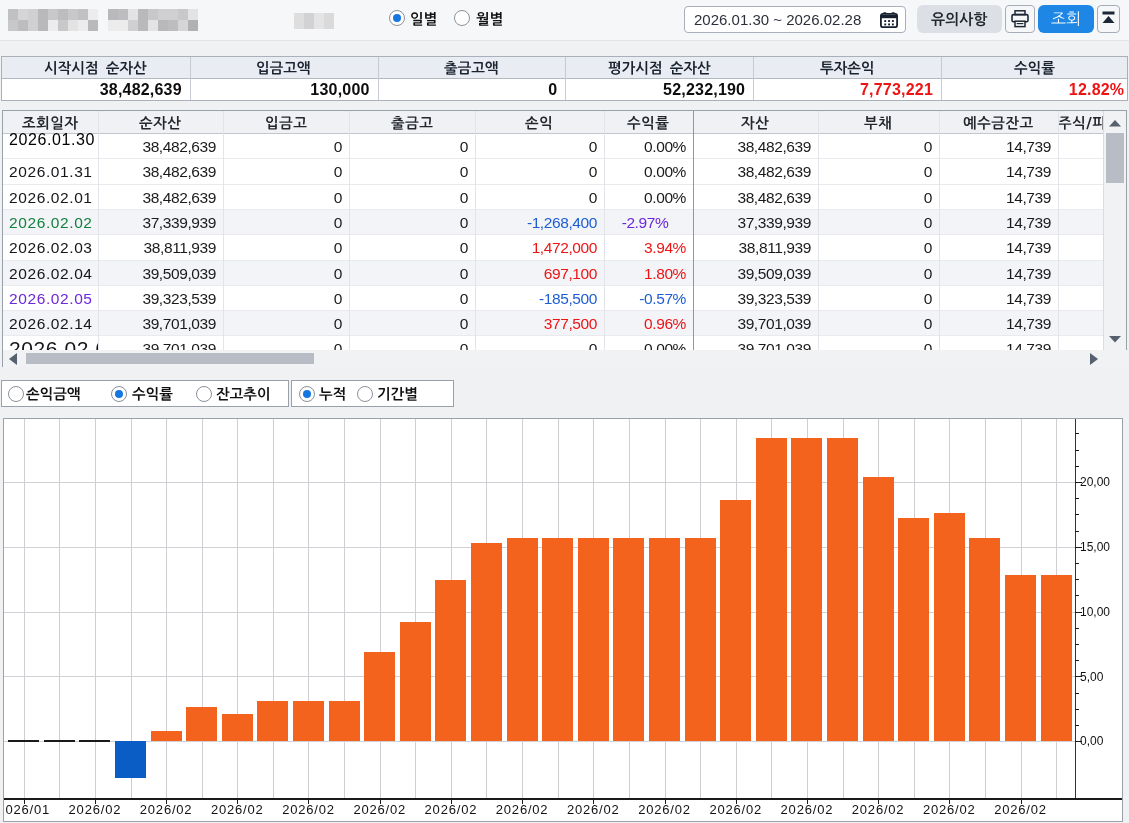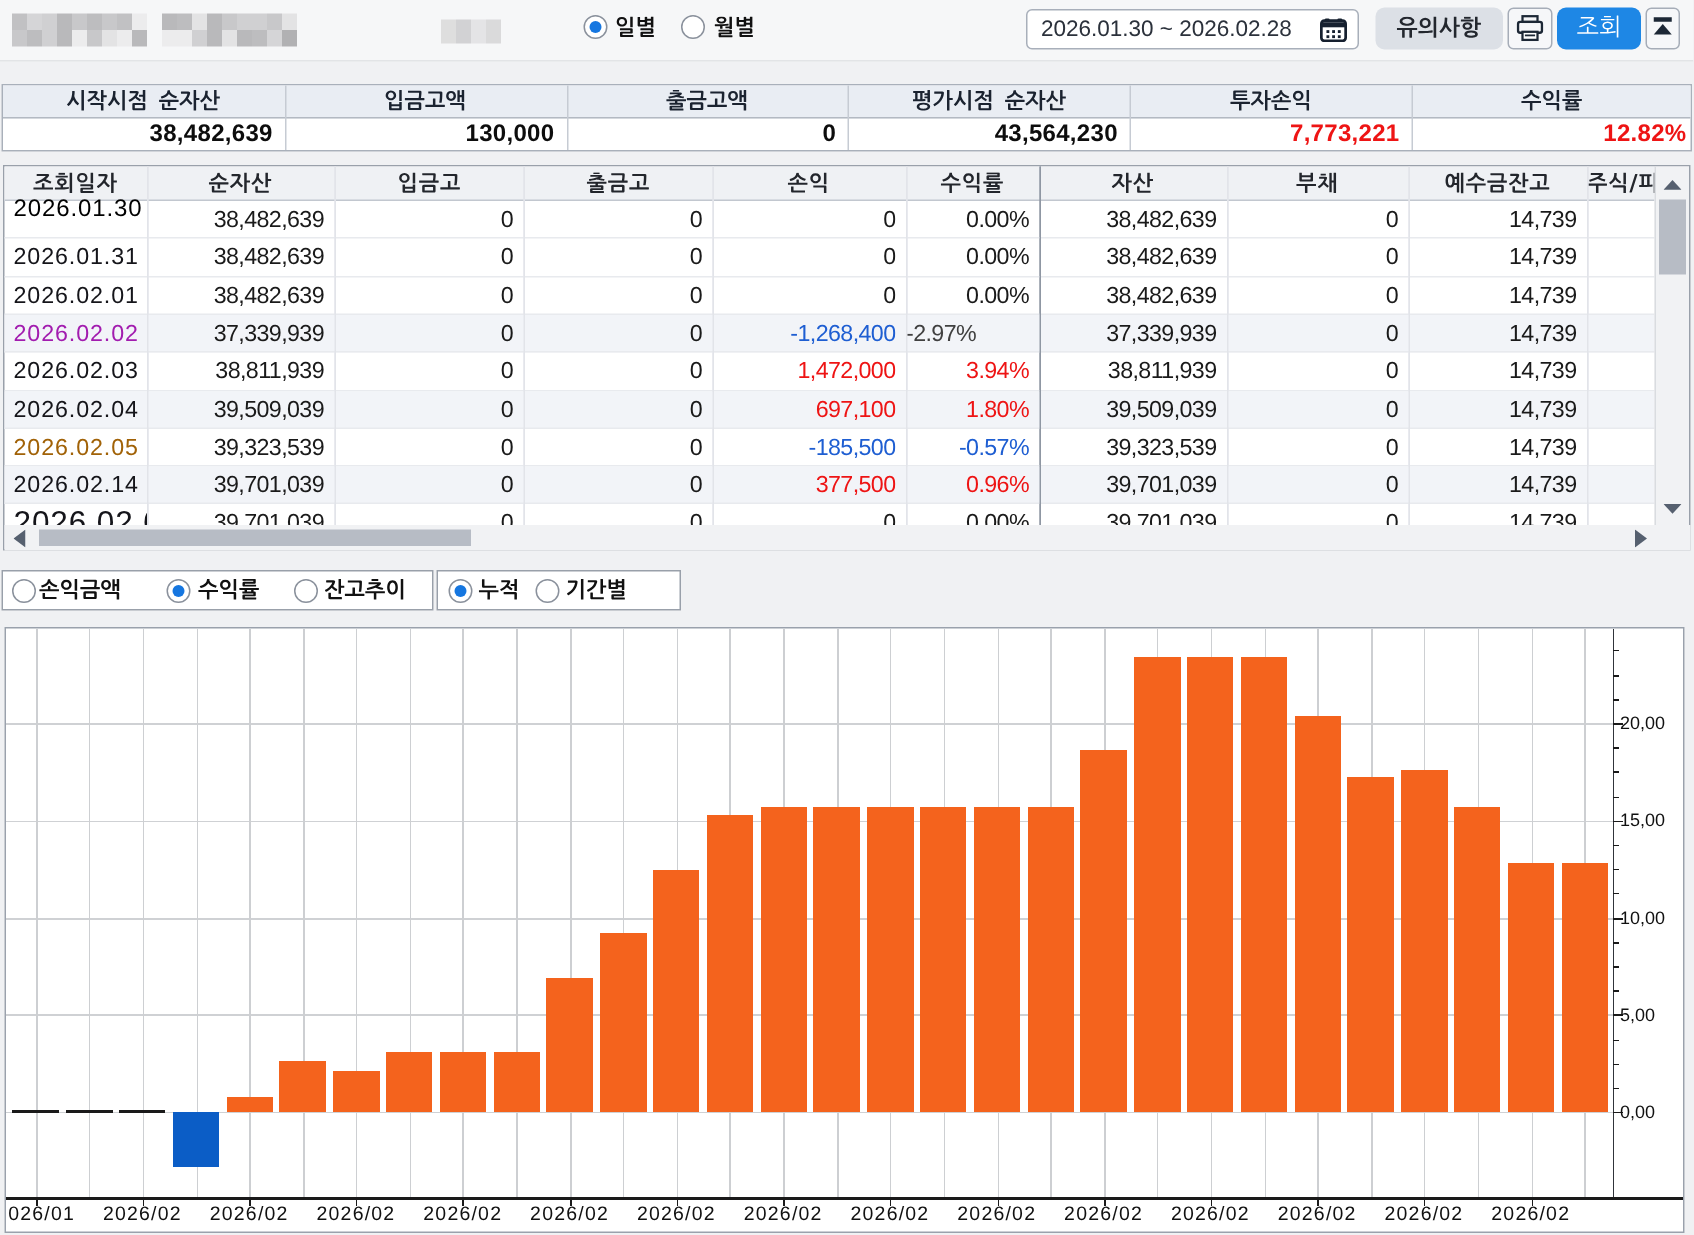--- a/index.html
+++ b/index.html
@@ -110,21 +110,21 @@
       <path transform="scale(0.014500)" d="M795 441Q795 449 791.5 453Q788 457 783 457H219Q179 457 163 438.5Q147 420 147 385V83Q147 45 164 31.5Q181 18 219 18H774Q788 18 788 31V96Q788 110 774 110H280Q262 110 262 127V192H761Q766 192 770.5 196Q775 200 775 206V267Q775 273 770.5 276.5Q766 280 761 280H262V343Q262 365 280 365H779Q787 365 791 367Q795 369 795 377ZM919 623Q919 628 914 633Q909 638 904 638H528V927Q528 941 514 941H427Q413 941 413 927V638H33Q27 638 23 633Q19 628 19 623V558Q19 542 33 542H904Q909 542 914 547Q919 552 919 558Z M1029 707Q1021 712 1012.5 711Q1004 710 999 702L960 651Q953 642 957.5 634Q962 626 968 622Q1031 583 1088 532Q1145 481 1191 424.5Q1237 368 1269 309.5Q1301 251 1315 197Q1319 180 1316 175Q1313 170 1296 170H1038Q1031 170 1027.5 165.5Q1024 161 1024 155V88Q1024 82 1028.5 78Q1033 74 1039 74H1365Q1404 74 1426 89Q1448 104 1448 128Q1448 141 1446 154.5Q1444 168 1441 179Q1427 233 1404 287.5Q1381 342 1347 396Q1366 422 1391 450.5Q1416 479 1442 505.5Q1468 532 1494 554.5Q1520 577 1541 592Q1548 597 1550.5 605Q1553 613 1547 621L1504 670Q1491 685 1471 672Q1453 660 1429 639Q1405 618 1379.5 592Q1354 566 1328.5 537.5Q1303 509 1283 483Q1181 610 1029 707ZM1873 449Q1873 454 1868.5 458Q1864 462 1859 462H1723V935Q1723 948 1710 948H1621Q1608 948 1608 935V12Q1608 -1 1621 -1H1710Q1723 -1 1723 12V366H1859Q1864 366 1868.5 369.5Q1873 373 1873 378Z M2798 553Q2798 558 2793 563Q2788 568 2783 568H1913Q1907 568 1903 563.5Q1899 559 1899 553V486Q1899 472 1913 472H2291V341Q2291 326 2305 326H2387Q2393 326 2397.5 330Q2402 334 2402 341V472H2783Q2788 472 2793 476.5Q2798 481 2798 486ZM2034 389Q2012 396 2007 383L1980 320Q1978 315 1980 309Q1982 303 1989 301Q2132 263 2205.5 195.5Q2279 128 2290 25Q2292 9 2309 9L2388 12Q2402 12 2402 26Q2401 37 2400.5 46.5Q2400 56 2398 65Q2413 104 2445.5 140Q2478 176 2520.5 206Q2563 236 2612 258.5Q2661 281 2710 293Q2716 295 2718.5 300.5Q2721 306 2719 311L2689 372Q2684 385 2666 382Q2625 375 2580 356.5Q2535 338 2492.5 311Q2450 284 2413.5 251Q2377 218 2353 182Q2306 256 2223.5 310Q2141 364 2034 389ZM2685 913Q2685 919 2680 922Q2675 925 2670 925H2120Q2074 925 2058.5 909Q2043 893 2043 854V653Q2043 648 2047.5 643Q2052 638 2057 638H2143Q2149 638 2153.5 643Q2158 648 2158 653V813Q2158 823 2162 826Q2166 829 2177 829H2670Q2675 829 2680 832.5Q2685 836 2685 841Z M3635 528Q3635 542 3622 542H3533Q3520 542 3520 529V12Q3520 7 3525 3Q3530 -1 3535 -1H3624Q3635 -1 3635 12ZM3379 265Q3379 315 3361 357.5Q3343 400 3310.5 430.5Q3278 461 3233 478Q3188 495 3134 495Q3081 495 3036.5 478Q2992 461 2960.5 430.5Q2929 400 2911.5 357.5Q2894 315 2894 265Q2894 217 2911.5 174.5Q2929 132 2960.5 100.5Q2992 69 3036.5 51Q3081 33 3134 33Q3188 33 3233 51Q3278 69 3310.5 100.5Q3343 132 3361 174.5Q3379 217 3379 265ZM3265 267Q3265 207 3229 171.5Q3193 136 3134 136Q3077 136 3041 171.5Q3005 207 3005 267Q3005 327 3041 363Q3077 399 3134 399Q3193 399 3229 363Q3265 327 3265 267ZM3635 932Q3635 937 3630.5 941.5Q3626 946 3621 946H3535Q3529 946 3524.5 941.5Q3520 937 3520 932V705Q3520 694 3516 691Q3512 688 3502 688H3046Q3041 688 3036 684.5Q3031 681 3031 676V605Q3031 598 3036 595Q3041 592 3046 592H3569Q3607 592 3621 608Q3635 624 3635 662Z" fill="#1b2330"></path>
     </svg></div>
 <div class="abs" style="left:753.2px;top:57px;width:1px;height:43px;background:#c6cbd3"></div>
 <div class="abs" style="left:941.0px;top:57px;width:187.8px;height:21px;line-height:21px;text-align:center"><svg class="k" width="41" height="15" viewBox="0 0 41 15" style="vertical-align:middle;">
       <path transform="scale(0.014500)" d="M919 584Q919 589 914 594.5Q909 600 904 600H525V927Q525 941 511 941H424Q410 941 410 927V600H33Q27 600 23 594.5Q19 589 19 584V519Q19 513 23 508.5Q27 504 33 504H904Q909 504 914 509Q919 514 919 519ZM142 412Q135 414 128 413.5Q121 413 118 408L84 344Q81 337 84 330.5Q87 324 95 322Q166 302 222.5 275Q279 248 320 210.5Q361 173 385 124.5Q409 76 415 14Q416 7 420.5 1.5Q425 -4 433 -4L517 -1Q531 -1 531 15Q529 45 525 70Q539 111 570.5 147.5Q602 184 644.5 214.5Q687 245 738.5 267.5Q790 290 844 303Q851 305 855 310Q859 315 856 322L826 388Q821 401 805 398Q757 389 707.5 369.5Q658 350 614 323Q570 296 534 264Q498 232 476 197Q428 274 342.5 328.5Q257 383 142 412Z M1755 528Q1755 542 1742 542H1653Q1640 542 1640 529V12Q1640 7 1645 3Q1650 -1 1655 -1H1744Q1755 -1 1755 12ZM1499 265Q1499 315 1481 357.5Q1463 400 1430.5 430.5Q1398 461 1353 478Q1308 495 1254 495Q1201 495 1156.5 478Q1112 461 1080.5 430.5Q1049 400 1031.5 357.5Q1014 315 1014 265Q1014 217 1031.5 174.5Q1049 132 1080.5 100.5Q1112 69 1156.5 51Q1201 33 1254 33Q1308 33 1353 51Q1398 69 1430.5 100.5Q1463 132 1481 174.5Q1499 217 1499 265ZM1385 267Q1385 207 1349 171.5Q1313 136 1254 136Q1197 136 1161 171.5Q1125 207 1125 267Q1125 327 1161 363Q1197 399 1254 399Q1313 399 1349 363Q1385 327 1385 267ZM1755 932Q1755 937 1750.5 941.5Q1746 946 1741 946H1655Q1649 946 1644.5 941.5Q1640 937 1640 932V705Q1640 694 1636 691Q1632 688 1622 688H1166Q1161 688 1156 684.5Q1151 681 1151 676V605Q1151 598 1156 595Q1161 592 1166 592H1689Q1727 592 1741 608Q1755 624 1755 662Z M2799 486Q2799 492 2794 496.5Q2789 501 2784 501H2557V574H2588Q2629 574 2642.5 586.5Q2656 599 2656 633V738Q2656 773 2642.5 785.5Q2629 798 2588 798H2167Q2159 798 2157 800.5Q2155 803 2155 811V839Q2155 849 2157 850.5Q2159 852 2168 852H2663Q2668 852 2672.5 855.5Q2677 859 2677 865V926Q2677 931 2672.5 935.5Q2668 940 2664 940H2109Q2070 940 2056 926Q2042 912 2042 880V775Q2042 743 2055.5 729Q2069 715 2108 715H2532Q2540 715 2542 713.5Q2544 712 2544 703V678Q2544 667 2542 665Q2540 663 2531 663H2054Q2049 663 2044.5 659.5Q2040 656 2040 651V587Q2040 582 2044.5 578Q2049 574 2054 574H2140V501H1913Q1899 501 1899 486V424Q1899 418 1903 413.5Q1907 409 1913 409H2784Q2789 409 2794 414Q2799 419 2799 424ZM2671 335Q2671 341 2666.5 345.5Q2662 350 2658 350H2112Q2073 350 2059 336Q2045 322 2045 290V192Q2045 160 2058.5 145.5Q2072 131 2111 131H2531Q2539 131 2541 128.5Q2543 126 2543 117V92Q2543 83 2541 81.5Q2539 80 2530 80H2063Q2058 80 2053.5 76.5Q2049 73 2049 68V5Q2049 0 2053.5 -4Q2058 -8 2063 -8H2587Q2628 -8 2641.5 4.5Q2655 17 2655 51V155Q2655 190 2641.5 202Q2628 214 2587 214H2170Q2162 214 2160 216.5Q2158 219 2158 227V249Q2158 258 2160 259.5Q2162 261 2172 261H2657Q2662 261 2666.5 264.5Q2671 268 2671 274ZM2253 574H2444V501H2253Z" fill="#1b2330"></path>
     </svg></div>
 <div class="abs" style="left:941.0px;top:57px;width:1px;height:43px;background:#c6cbd3"></div>
 <div class="abs num" style="left:2.0px;top:79px;width:179.8px;height:21px;line-height:21px;text-align:right;font-size:16px;font-weight:bold;letter-spacing:0.2px;color:#0d0d0d">38,482,639</div>
 <div class="abs num" style="left:189.8px;top:79px;width:179.8px;height:21px;line-height:21px;text-align:right;font-size:16px;font-weight:bold;letter-spacing:0.2px;color:#0d0d0d">130,000</div>
 <div class="abs num" style="left:377.6px;top:79px;width:179.8px;height:21px;line-height:21px;text-align:right;font-size:16px;font-weight:bold;letter-spacing:0.2px;color:#0d0d0d">0</div>
-<div class="abs num" style="left:565.4px;top:79px;width:179.8px;height:21px;line-height:21px;text-align:right;font-size:16px;font-weight:bold;letter-spacing:0.2px;color:#0d0d0d">43,564,230</div>
+<div class="abs num" style="left:565.4px;top:79px;width:179.8px;height:21px;line-height:21px;text-align:right;font-size:16px;font-weight:bold;letter-spacing:0.2px;color:#0d0d0d">52,232,190</div>
 <div class="abs num" style="left:753.2px;top:79px;width:179.8px;height:21px;line-height:21px;text-align:right;font-size:16px;font-weight:bold;letter-spacing:0.2px;color:#ee1414">7,773,221</div>
 <div class="abs num" style="left:941.0px;top:79px;width:183.3px;height:21px;line-height:21px;text-align:right;font-size:16px;font-weight:bold;letter-spacing:0.2px;color:#ee1414">12.82%</div>
 <div class="abs" style="left:2px;top:110px;width:1125px;height:257px;background:#fff;border:1px solid #99a0aa"></div>
 <div class="abs" style="left:3px;top:111px;width:1100px;height:23px;background:#eff1f4;border-bottom:1px solid #c2c7cf"></div>
 <div class="abs" style="left:3px;top:112px;width:95px;height:21px;line-height:21px;text-align:center"><svg class="k" width="57" height="15" viewBox="0 0 57 15" style="vertical-align:middle;">
       <path transform="scale(0.014500)" d="M156 522Q149 524 140.5 522Q132 520 130 515L106 454Q104 446 108.5 438Q113 430 119 428Q273 381 386 319Q499 257 568 185Q579 174 579 169Q579 164 564 164H182Q169 164 169 151V81Q169 69 182 69H664Q705 69 724 81.5Q743 94 743 117Q743 153 695 209Q648 263 588 312Q613 324 645.5 339Q678 354 711.5 368Q745 382 776 393.5Q807 405 830 412Q846 417 839 433L812 498Q810 504 802 506Q794 508 786 506Q756 496 720.5 482Q685 468 647 451Q609 434 570.5 415Q532 396 496 376Q420 423 333.5 460Q247 497 156 522ZM919 771Q919 776 914 781Q909 786 904 786H33Q27 786 23 781.5Q19 777 19 771V704Q19 690 33 690H410V503Q410 489 424 489H511Q517 489 521.5 493Q526 497 526 503V690H904Q909 690 914 694.5Q919 699 919 704Z M1007.5 705Q1007.5 690 1022.5 690Q1079.5 692 1142 691Q1204.5 690 1267.5 688V602Q1232.5 595 1203 580.5Q1173.5 566 1152 544.5Q1130.5 523 1118.5 496Q1106.5 469 1106.5 437Q1106.5 400 1124 368.5Q1141.5 337 1171.5 315Q1201.5 293 1241.5 280.5Q1281.5 268 1326.5 268Q1372.5 268 1413 280.5Q1453.5 293 1483.5 315Q1513.5 337 1530.5 368.5Q1547.5 400 1547.5 437Q1547.5 469 1534.5 496Q1521.5 523 1499 544Q1476.5 565 1446 579.5Q1415.5 594 1379.5 600V683Q1445.5 679 1508 674Q1570.5 669 1623.5 661Q1628.5 660 1635 661.5Q1641.5 663 1642.5 671L1648.5 734Q1649.5 742 1645.5 746Q1641.5 750 1636.5 751Q1580.5 760 1504.5 767Q1428.5 774 1345 778.5Q1261.5 783 1177.5 785Q1093.5 787 1022.5 786Q1015.5 786 1011.5 781.5Q1007.5 777 1007.5 771ZM1799.5 935Q1799.5 948 1785.5 948H1697.5Q1692.5 948 1688 944.5Q1683.5 941 1683.5 935V12Q1683.5 7 1688 3Q1692.5 -1 1697.5 -1H1785.5Q1799.5 -1 1799.5 12ZM1599.5 218Q1599.5 224 1595 228.5Q1590.5 233 1584.5 233H1055.5Q1050.5 233 1045.5 228Q1040.5 223 1040.5 217V161Q1040.5 156 1046 151Q1051.5 146 1056.5 146H1584.5Q1590.5 146 1595 150.5Q1599.5 155 1599.5 161ZM1326.5 357Q1278.5 357 1246.5 379.5Q1214.5 402 1214.5 437Q1214.5 472 1246 495Q1277.5 518 1326.5 518Q1376.5 518 1408 495Q1439.5 472 1439.5 437Q1439.5 402 1408 379.5Q1376.5 357 1326.5 357ZM1470.5 88Q1470.5 95 1466 100Q1461.5 105 1454.5 105H1189.5Q1185.5 105 1179.5 101Q1173.5 97 1173.5 89V31Q1173.5 24 1179.5 20Q1185.5 16 1189.5 16H1454.5Q1460.5 16 1465.5 21Q1470.5 26 1470.5 32Z M2505 244Q2505 291 2488 330.5Q2471 370 2439.5 399Q2408 428 2363.5 444.5Q2319 461 2265 461Q2209 461 2165 444.5Q2121 428 2090.5 399Q2060 370 2044 330.5Q2028 291 2028 244Q2028 197 2044 156Q2060 115 2090.5 85Q2121 55 2165 38Q2209 21 2265 21Q2319 21 2363.5 38Q2408 55 2439.5 85Q2471 115 2488 156Q2505 197 2505 244ZM2403 245Q2403 187 2365.5 150Q2328 113 2265 113Q2204 113 2167 150Q2130 187 2130 245Q2130 300 2167 336.5Q2204 373 2265 373Q2296 373 2321.5 363.5Q2347 354 2365 336.5Q2383 319 2393 295.5Q2403 272 2403 245ZM2789 932Q2789 937 2784.5 941.5Q2780 946 2776 946H2246Q2207 946 2192.5 931Q2178 916 2178 884V762Q2178 730 2192 715.5Q2206 701 2245 701H2640Q2648 701 2650 698.5Q2652 696 2652 687V650Q2652 639 2650 637Q2648 635 2639 635H2191Q2186 635 2181 631.5Q2176 628 2176 623V557Q2176 552 2181 547.5Q2186 543 2191 543H2696Q2737 543 2750.5 557Q2764 571 2764 605V726Q2764 761 2750.5 774Q2737 787 2696 787H2304Q2296 787 2294 789.5Q2292 792 2292 800V842Q2292 851 2294 852.5Q2296 854 2305 854H2775Q2780 854 2784.5 858Q2789 862 2789 868ZM2764 484Q2764 497 2751 497H2662Q2649 497 2649 483V12Q2649 -1 2662 -1H2751Q2764 -1 2764 12Z M3012.4 707Q3004.4 712 2995.9 711Q2987.4 710 2982.4 702L2943.4 651Q2936.4 642 2940.9 634Q2945.4 626 2951.4 622Q3014.4 583 3071.4 532Q3128.4 481 3174.4 424.5Q3220.4 368 3252.4 309.5Q3284.4 251 3298.4 197Q3302.4 180 3299.4 175Q3296.4 170 3279.4 170H3021.4Q3014.4 170 3010.9 165.5Q3007.4 161 3007.4 155V88Q3007.4 82 3011.9 78Q3016.4 74 3022.4 74H3348.4Q3387.4 74 3409.4 89Q3431.4 104 3431.4 128Q3431.4 141 3429.4 154.5Q3427.4 168 3424.4 179Q3410.4 233 3387.4 287.5Q3364.4 342 3330.4 396Q3349.4 422 3374.4 450.5Q3399.4 479 3425.4 505.5Q3451.4 532 3477.4 554.5Q3503.4 577 3524.4 592Q3531.4 597 3533.9 605Q3536.4 613 3530.4 621L3487.4 670Q3474.4 685 3454.4 672Q3436.4 660 3412.4 639Q3388.4 618 3362.9 592Q3337.4 566 3311.9 537.5Q3286.4 509 3266.4 483Q3164.4 610 3012.4 707ZM3856.4 449Q3856.4 454 3851.9 458Q3847.4 462 3842.4 462H3706.4V935Q3706.4 948 3693.4 948H3604.4Q3591.4 948 3591.4 935V12Q3591.4 -1 3604.4 -1H3693.4Q3706.4 -1 3706.4 12V366H3842.4Q3847.4 366 3851.9 369.5Q3856.4 373 3856.4 378Z" fill="#23262c"></path>
     </svg></div>
 <div class="abs" style="left:98px;top:112px;width:125px;height:21px;line-height:21px;text-align:center"><svg class="k" width="43" height="15" viewBox="0 0 43 15" style="vertical-align:middle;">
       <path transform="scale(0.014500)" d="M919 531Q919 536 914 541.5Q909 547 904 547H534V732Q534 746 520 746H433Q419 746 419 732V547H33Q27 547 23 541.5Q19 536 19 531V466Q19 460 23 455.5Q27 451 33 451H904Q909 451 914 456Q919 461 919 466ZM154 389Q132 396 127 383L100 320Q98 315 100 309Q102 303 109 301Q252 263 325.5 195.5Q399 128 410 25Q412 9 429 9L508 12Q522 12 522 26Q521 37 520.5 46.5Q520 56 518 65Q533 104 565.5 140Q598 176 640 206Q682 236 731 258.5Q780 281 830 293Q836 295 838.5 300.5Q841 306 839 311L809 372Q804 385 786 382Q745 375 700 356.5Q655 338 612.5 311Q570 284 533.5 251Q497 218 473 182Q426 256 343.5 310Q261 364 154 389ZM810 912Q810 918 805.5 921Q801 924 795 924H229Q184 924 168.5 908Q153 892 153 853V640Q153 635 157.5 630.5Q162 626 167 626H253Q259 626 263.5 630.5Q268 635 268 640V812Q268 822 272 825Q276 828 286 828H795Q800 828 805 831.5Q810 835 810 840Z M1063.5 707Q1055.5 712 1047 711Q1038.5 710 1033.5 702L994.5 651Q987.5 642 992 634Q996.5 626 1002.5 622Q1065.5 583 1122.5 532Q1179.5 481 1225.5 424.5Q1271.5 368 1303.5 309.5Q1335.5 251 1349.5 197Q1353.5 180 1350.5 175Q1347.5 170 1330.5 170H1072.5Q1065.5 170 1062 165.5Q1058.5 161 1058.5 155V88Q1058.5 82 1063 78Q1067.5 74 1073.5 74H1399.5Q1438.5 74 1460.5 89Q1482.5 104 1482.5 128Q1482.5 141 1480.5 154.5Q1478.5 168 1475.5 179Q1461.5 233 1438.5 287.5Q1415.5 342 1381.5 396Q1400.5 422 1425.5 450.5Q1450.5 479 1476.5 505.5Q1502.5 532 1528.5 554.5Q1554.5 577 1575.5 592Q1582.5 597 1585 605Q1587.5 613 1581.5 621L1538.5 670Q1525.5 685 1505.5 672Q1487.5 660 1463.5 639Q1439.5 618 1414 592Q1388.5 566 1363 537.5Q1337.5 509 1317.5 483Q1215.5 610 1063.5 707ZM1907.5 449Q1907.5 454 1903 458Q1898.5 462 1893.5 462H1757.5V935Q1757.5 948 1744.5 948H1655.5Q1642.5 948 1642.5 935V12Q1642.5 -1 1655.5 -1H1744.5Q1757.5 -1 1757.5 12V366H1893.5Q1898.5 366 1903 369.5Q1907.5 373 1907.5 378Z M2058 563Q2045 571 2038 569Q2031 567 2025 560L1984 513Q1974 502 1976.5 494.5Q1979 487 1988 481Q2044 443 2086 400.5Q2128 358 2155.5 306Q2183 254 2197 190.5Q2211 127 2211 47Q2211 40 2216 34.5Q2221 29 2226 29L2314 34Q2327 34 2327 49Q2327 92 2323.5 130Q2320 168 2313 203Q2325 245 2349 283.5Q2373 322 2402.5 354Q2432 386 2464 411Q2496 436 2525 451Q2540 459 2529 475L2491 529Q2486 536 2479.5 538Q2473 540 2465 535Q2403 504 2351 453.5Q2299 403 2265 342Q2231 408 2179.5 461.5Q2128 515 2058 563ZM2882 383Q2882 388 2877.5 392Q2873 396 2868 396H2732V660Q2732 673 2719 673H2630Q2617 673 2617 660V12Q2617 -1 2630 -1H2719Q2732 -1 2732 12V300H2868Q2873 300 2877.5 303.5Q2882 307 2882 312ZM2771 919Q2771 925 2766.5 928Q2762 931 2756 931H2228Q2183 931 2167.5 915Q2152 899 2152 860V641Q2152 636 2156.5 631.5Q2161 627 2166 627H2252Q2258 627 2262.5 631.5Q2267 636 2267 641V819Q2267 829 2271 832Q2275 835 2285 835H2756Q2761 835 2766 839Q2771 843 2771 848Z" fill="#23262c"></path>
     </svg></div>
@@ -186,26 +186,26 @@
 <div class="abs num" style="left:98px;top:184.6px;width:118px;height:25.3px;line-height:25.3px;font-size:15.5px;text-align:right;letter-spacing:-0.4px;color:#1a1a1a;overflow:hidden">38,482,639</div>
 <div class="abs num" style="left:223px;top:184.6px;width:119px;height:25.3px;line-height:25.3px;font-size:15.5px;text-align:right;letter-spacing:-0.4px;color:#1a1a1a;overflow:hidden">0</div>
 <div class="abs num" style="left:349px;top:184.6px;width:119px;height:25.3px;line-height:25.3px;font-size:15.5px;text-align:right;letter-spacing:-0.4px;color:#1a1a1a;overflow:hidden">0</div>
 <div class="abs num" style="left:475px;top:184.6px;width:122px;height:25.3px;line-height:25.3px;font-size:15.5px;text-align:right;letter-spacing:-0.4px;color:#1a1a1a;overflow:hidden">0</div>
 <div class="abs num" style="left:604px;top:184.6px;width:82px;height:25.3px;line-height:25.3px;font-size:15.5px;text-align:right;letter-spacing:-0.4px;color:#1a1a1a;overflow:hidden">0.00%</div>
 <div class="abs num" style="left:693px;top:184.6px;width:118px;height:25.3px;line-height:25.3px;font-size:15.5px;text-align:right;letter-spacing:-0.4px;color:#1a1a1a;overflow:hidden">38,482,639</div>
 <div class="abs num" style="left:818px;top:184.6px;width:114px;height:25.3px;line-height:25.3px;font-size:15.5px;text-align:right;letter-spacing:-0.4px;color:#1a1a1a;overflow:hidden">0</div>
 <div class="abs num" style="left:939px;top:184.6px;width:112px;height:25.3px;line-height:25.3px;font-size:15.5px;text-align:right;letter-spacing:-0.4px;color:#1a1a1a;overflow:hidden">14,739</div>
 <div class="abs" style="left:3px;top:209.9px;width:1100px;height:25.3px;background:#f2f4f8"></div>
 <div class="abs" style="left:3px;top:234.2px;width:1100px;height:1px;background:#e8eaee"></div>
-<div class="abs num" style="left:9px;top:209.9px;width:89px;height:25.3px;line-height:25.3px;font-size:15.5px;color:#a21caf;letter-spacing:0.6px;overflow:hidden">2026.02.02</div>
+<div class="abs num" style="left:9px;top:209.9px;width:89px;height:25.3px;line-height:25.3px;font-size:15.5px;color:#15803d;letter-spacing:0.6px;overflow:hidden">2026.02.02</div>
 <div class="abs num" style="left:98px;top:209.9px;width:118px;height:25.3px;line-height:25.3px;font-size:15.5px;text-align:right;letter-spacing:-0.4px;color:#1a1a1a;overflow:hidden">37,339,939</div>
 <div class="abs num" style="left:223px;top:209.9px;width:119px;height:25.3px;line-height:25.3px;font-size:15.5px;text-align:right;letter-spacing:-0.4px;color:#1a1a1a;overflow:hidden">0</div>
 <div class="abs num" style="left:349px;top:209.9px;width:119px;height:25.3px;line-height:25.3px;font-size:15.5px;text-align:right;letter-spacing:-0.4px;color:#1a1a1a;overflow:hidden">0</div>
 <div class="abs num" style="left:475px;top:209.9px;width:122px;height:25.3px;line-height:25.3px;font-size:15.5px;text-align:right;letter-spacing:-0.4px;color:#1e5ed2;overflow:hidden">-1,268,400</div>
-<div class="abs num" style="left:604px;top:209.9px;width:82px;height:25.3px;line-height:25.3px;font-size:15.5px;text-align:left;letter-spacing:-0.4px;color:#404040;overflow:hidden">-2.97%</div>
+<div class="abs num" style="left:604px;top:209.9px;width:82px;height:25.3px;line-height:25.3px;font-size:15.5px;text-align:center;letter-spacing:-0.4px;color:#6d28d9;overflow:hidden">-2.97%</div>
 <div class="abs num" style="left:693px;top:209.9px;width:118px;height:25.3px;line-height:25.3px;font-size:15.5px;text-align:right;letter-spacing:-0.4px;color:#1a1a1a;overflow:hidden">37,339,939</div>
 <div class="abs num" style="left:818px;top:209.9px;width:114px;height:25.3px;line-height:25.3px;font-size:15.5px;text-align:right;letter-spacing:-0.4px;color:#1a1a1a;overflow:hidden">0</div>
 <div class="abs num" style="left:939px;top:209.9px;width:112px;height:25.3px;line-height:25.3px;font-size:15.5px;text-align:right;letter-spacing:-0.4px;color:#1a1a1a;overflow:hidden">14,739</div>
 <div class="abs" style="left:3px;top:259.5px;width:1100px;height:1px;background:#e8eaee"></div>
 <div class="abs num" style="left:9px;top:235.2px;width:89px;height:25.3px;line-height:25.3px;font-size:15.5px;color:#15151a;letter-spacing:0.6px;overflow:hidden">2026.02.03</div>
 <div class="abs num" style="left:98px;top:235.2px;width:118px;height:25.3px;line-height:25.3px;font-size:15.5px;text-align:right;letter-spacing:-0.4px;color:#1a1a1a;overflow:hidden">38,811,939</div>
 <div class="abs num" style="left:223px;top:235.2px;width:119px;height:25.3px;line-height:25.3px;font-size:15.5px;text-align:right;letter-spacing:-0.4px;color:#1a1a1a;overflow:hidden">0</div>
 <div class="abs num" style="left:349px;top:235.2px;width:119px;height:25.3px;line-height:25.3px;font-size:15.5px;text-align:right;letter-spacing:-0.4px;color:#1a1a1a;overflow:hidden">0</div>
 <div class="abs num" style="left:475px;top:235.2px;width:122px;height:25.3px;line-height:25.3px;font-size:15.5px;text-align:right;letter-spacing:-0.4px;color:#ee1414;overflow:hidden">1,472,000</div>
 <div class="abs num" style="left:604px;top:235.2px;width:82px;height:25.3px;line-height:25.3px;font-size:15.5px;text-align:right;letter-spacing:-0.4px;color:#ee1414;overflow:hidden">3.94%</div>
@@ -217,21 +217,21 @@
 <div class="abs num" style="left:9px;top:260.5px;width:89px;height:25.3px;line-height:25.3px;font-size:15.5px;color:#15151a;letter-spacing:0.6px;overflow:hidden">2026.02.04</div>
 <div class="abs num" style="left:98px;top:260.5px;width:118px;height:25.3px;line-height:25.3px;font-size:15.5px;text-align:right;letter-spacing:-0.4px;color:#1a1a1a;overflow:hidden">39,509,039</div>
 <div class="abs num" style="left:223px;top:260.5px;width:119px;height:25.3px;line-height:25.3px;font-size:15.5px;text-align:right;letter-spacing:-0.4px;color:#1a1a1a;overflow:hidden">0</div>
 <div class="abs num" style="left:349px;top:260.5px;width:119px;height:25.3px;line-height:25.3px;font-size:15.5px;text-align:right;letter-spacing:-0.4px;color:#1a1a1a;overflow:hidden">0</div>
 <div class="abs num" style="left:475px;top:260.5px;width:122px;height:25.3px;line-height:25.3px;font-size:15.5px;text-align:right;letter-spacing:-0.4px;color:#ee1414;overflow:hidden">697,100</div>
 <div class="abs num" style="left:604px;top:260.5px;width:82px;height:25.3px;line-height:25.3px;font-size:15.5px;text-align:right;letter-spacing:-0.4px;color:#ee1414;overflow:hidden">1.80%</div>
 <div class="abs num" style="left:693px;top:260.5px;width:118px;height:25.3px;line-height:25.3px;font-size:15.5px;text-align:right;letter-spacing:-0.4px;color:#1a1a1a;overflow:hidden">39,509,039</div>
 <div class="abs num" style="left:818px;top:260.5px;width:114px;height:25.3px;line-height:25.3px;font-size:15.5px;text-align:right;letter-spacing:-0.4px;color:#1a1a1a;overflow:hidden">0</div>
 <div class="abs num" style="left:939px;top:260.5px;width:112px;height:25.3px;line-height:25.3px;font-size:15.5px;text-align:right;letter-spacing:-0.4px;color:#1a1a1a;overflow:hidden">14,739</div>
 <div class="abs" style="left:3px;top:310.1px;width:1100px;height:1px;background:#e8eaee"></div>
-<div class="abs num" style="left:9px;top:285.8px;width:89px;height:25.3px;line-height:25.3px;font-size:15.5px;color:#a16207;letter-spacing:0.6px;overflow:hidden">2026.02.05</div>
+<div class="abs num" style="left:9px;top:285.8px;width:89px;height:25.3px;line-height:25.3px;font-size:15.5px;color:#6d28d9;letter-spacing:0.6px;overflow:hidden">2026.02.05</div>
 <div class="abs num" style="left:98px;top:285.8px;width:118px;height:25.3px;line-height:25.3px;font-size:15.5px;text-align:right;letter-spacing:-0.4px;color:#1a1a1a;overflow:hidden">39,323,539</div>
 <div class="abs num" style="left:223px;top:285.8px;width:119px;height:25.3px;line-height:25.3px;font-size:15.5px;text-align:right;letter-spacing:-0.4px;color:#1a1a1a;overflow:hidden">0</div>
 <div class="abs num" style="left:349px;top:285.8px;width:119px;height:25.3px;line-height:25.3px;font-size:15.5px;text-align:right;letter-spacing:-0.4px;color:#1a1a1a;overflow:hidden">0</div>
 <div class="abs num" style="left:475px;top:285.8px;width:122px;height:25.3px;line-height:25.3px;font-size:15.5px;text-align:right;letter-spacing:-0.4px;color:#1e5ed2;overflow:hidden">-185,500</div>
 <div class="abs num" style="left:604px;top:285.8px;width:82px;height:25.3px;line-height:25.3px;font-size:15.5px;text-align:right;letter-spacing:-0.4px;color:#1e5ed2;overflow:hidden">-0.57%</div>
 <div class="abs num" style="left:693px;top:285.8px;width:118px;height:25.3px;line-height:25.3px;font-size:15.5px;text-align:right;letter-spacing:-0.4px;color:#1a1a1a;overflow:hidden">39,323,539</div>
 <div class="abs num" style="left:818px;top:285.8px;width:114px;height:25.3px;line-height:25.3px;font-size:15.5px;text-align:right;letter-spacing:-0.4px;color:#1a1a1a;overflow:hidden">0</div>
 <div class="abs num" style="left:939px;top:285.8px;width:112px;height:25.3px;line-height:25.3px;font-size:15.5px;text-align:right;letter-spacing:-0.4px;color:#1a1a1a;overflow:hidden">14,739</div>
 <div class="abs" style="left:3px;top:311.1px;width:1100px;height:25.3px;background:#f2f4f8"></div>
 <div class="abs" style="left:3px;top:335.4px;width:1100px;height:1px;background:#e8eaee"></div>

